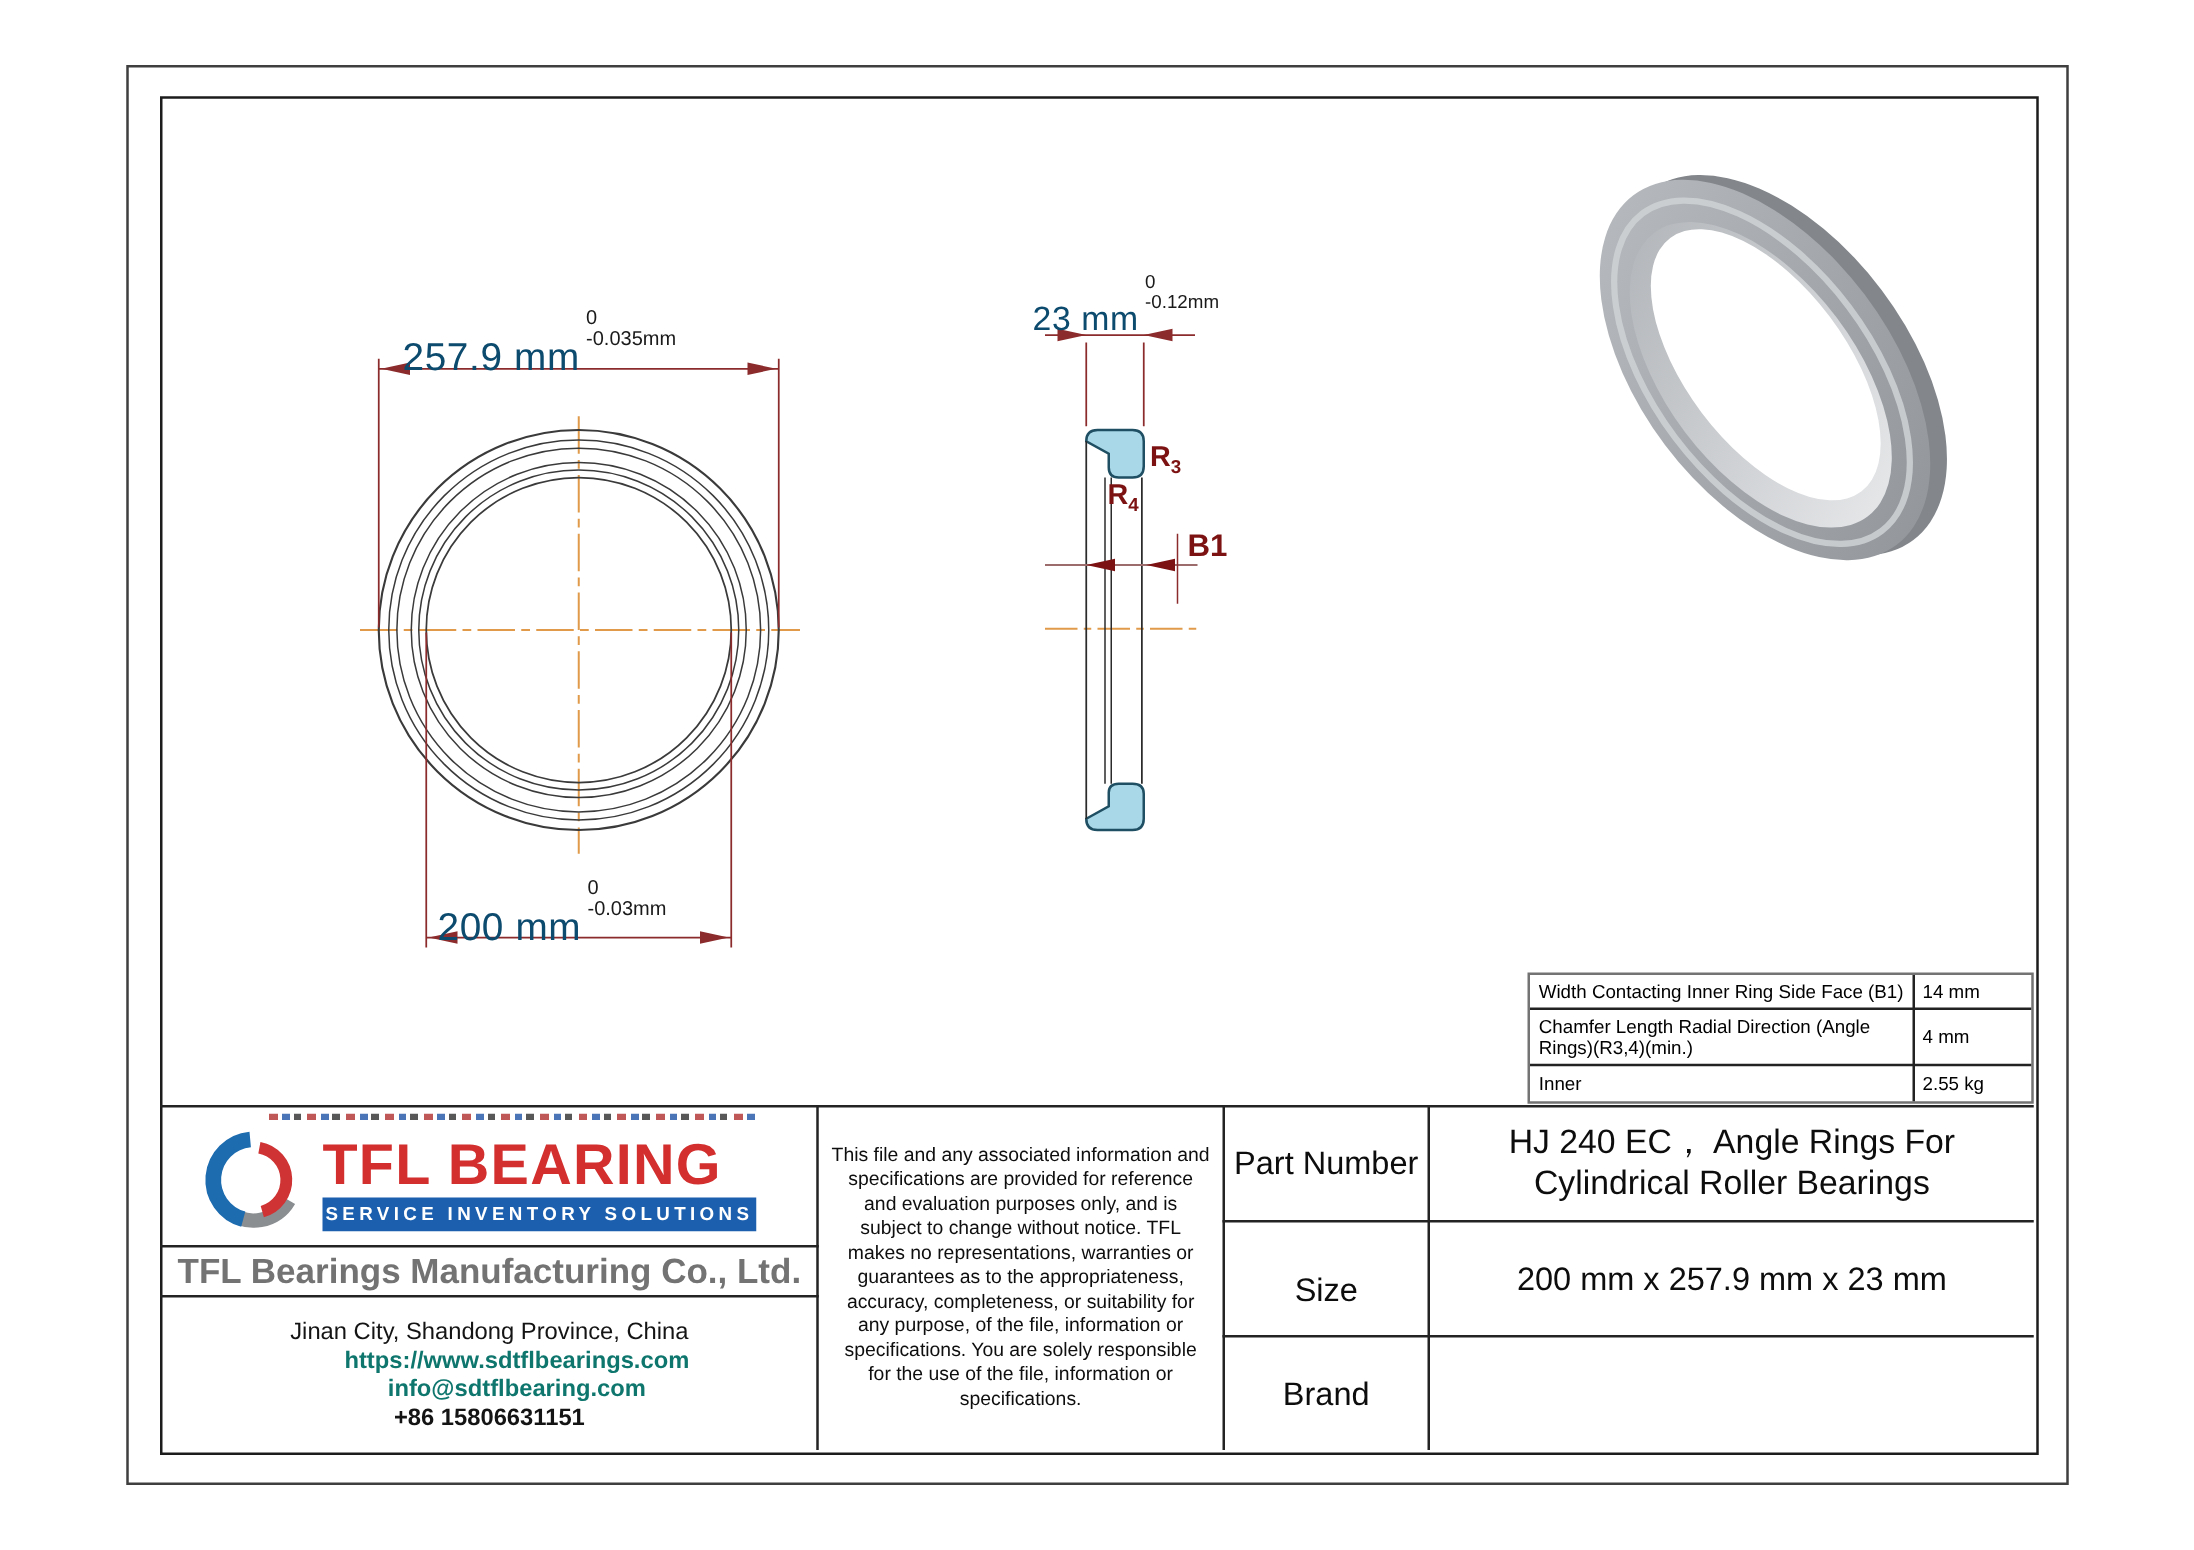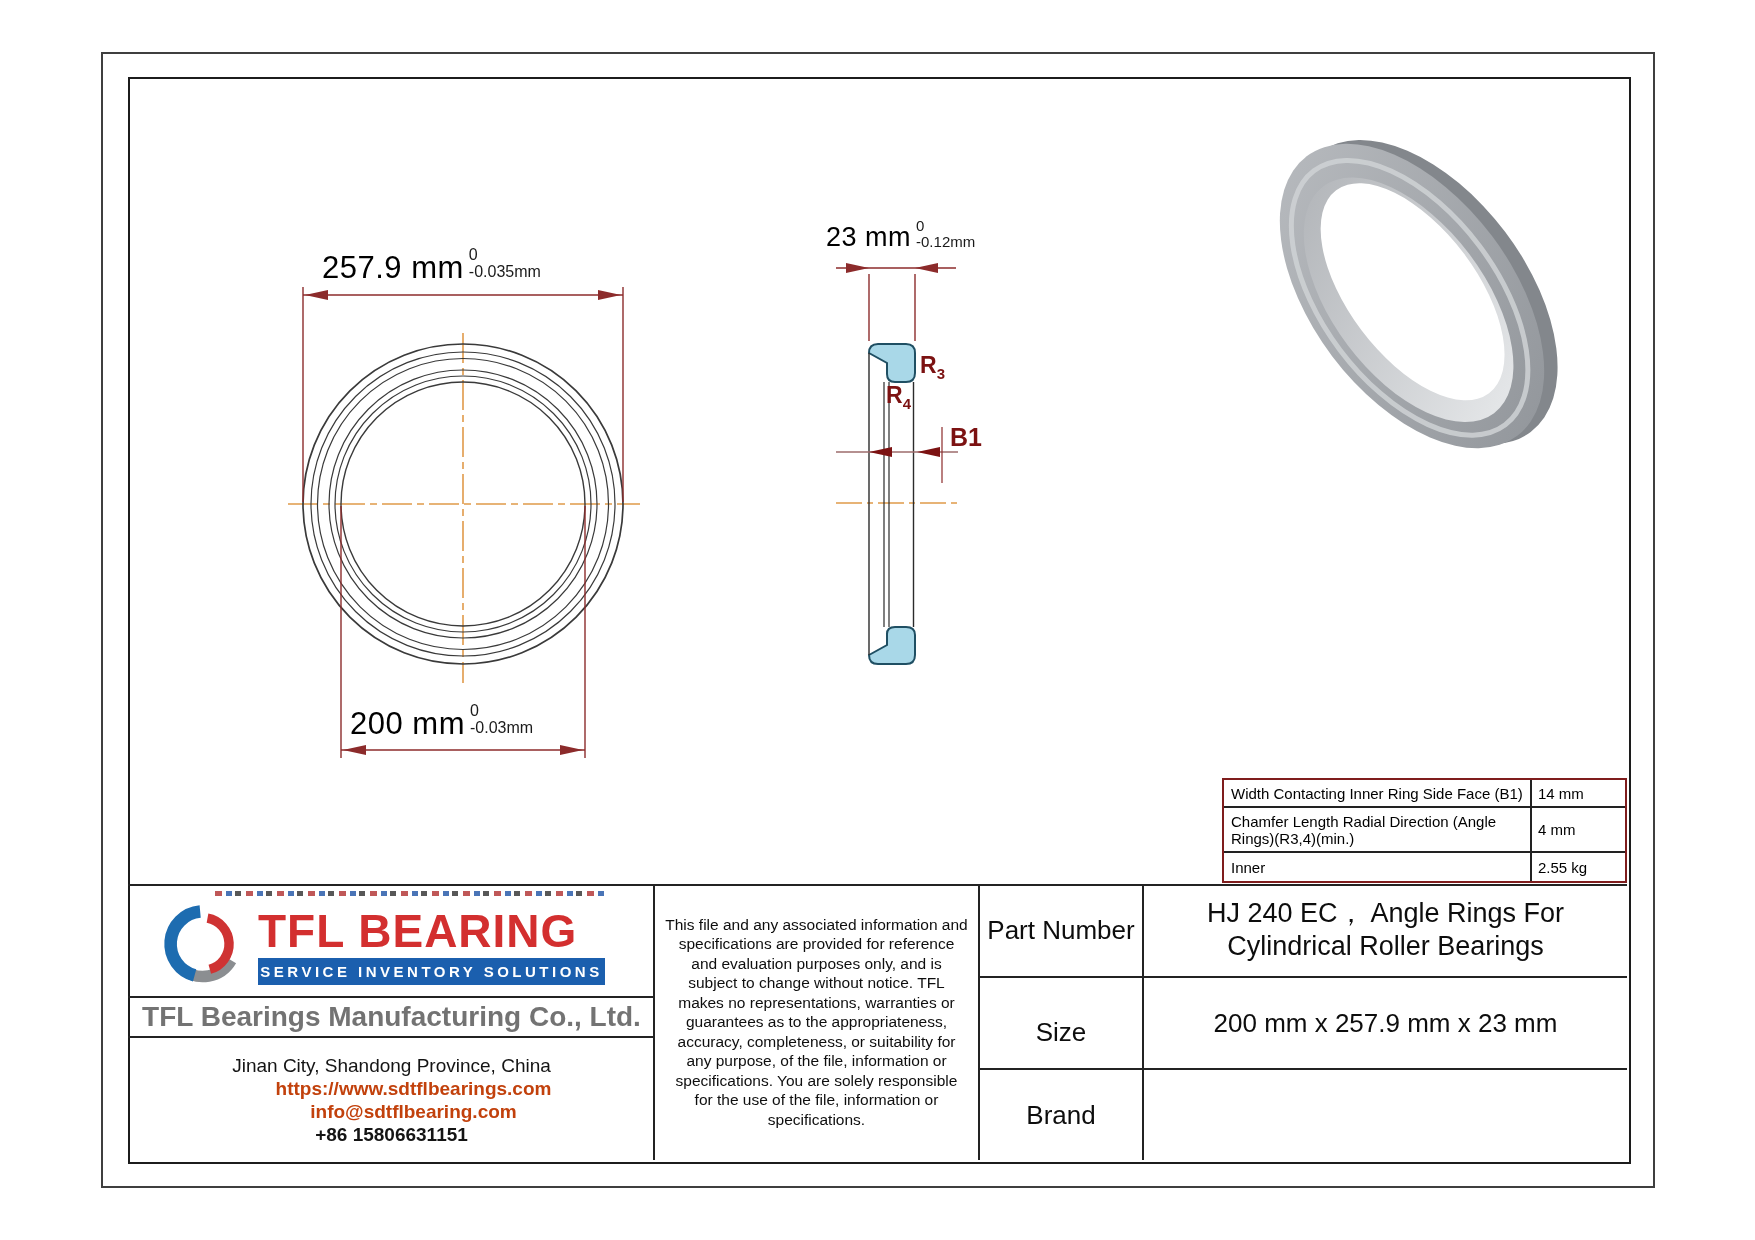--- a/index.html
+++ b/index.html
@@ -4,35 +4,35 @@
 <style>
   html,body{margin:0;padding:0;background:#ffffff;}
   .page{position:relative;width:1755px;height:1240px;background:#ffffff;overflow:hidden;
         font-family:"Liberation Sans", sans-serif;color:#111;}
   .abs{position:absolute;}
   
   .outer-frame{left:101px;top:52px;width:1550px;height:1132px;border:2px solid #3f3f3f;}
   .inner-frame{left:128px;top:77px;width:1499px;height:1083px;border:2px solid #1c1c1c;}
   
   .dimtext{display:flex;align-items:flex-start;white-space:nowrap;}
-  .dim-big{font-size:31px;color:#000000;margin-top:4px;letter-spacing:0.5px;}
+  .dim-big{font-size:31px;color:#0c4a6e;margin-top:22px;letter-spacing:0.5px;}
   .dim-tol{display:flex;flex-direction:column;align-items:flex-start;margin-left:5px;}
   .dim-tol span{font-size:16px;line-height:17px;color:#1a1a1a;}
   .feature-label{color:#7c1212;font-weight:700;font-size:23px;}
   .feature-label sub{font-size:15px;}
   
-  .spec-table{left:1222px;top:778px;width:405px;height:105px;border:2px solid #7f1d1d;box-sizing:border-box;}
+  .spec-table{left:1222px;top:778px;width:405px;height:105px;border:2px solid #737373;box-sizing:border-box;}
   .spec-sep-h{position:absolute;left:0;width:100%;height:2px;background:#222;}
   .spec-sep-v{position:absolute;top:0;width:2px;height:100%;background:#222;}
   .spec-cell{position:absolute;font-size:15px;line-height:17px;color:#000;display:flex;align-items:center;}
   
   .tb-border{background:#232323;}
   .tb-company{font-size:28px;font-weight:700;color:#737373;text-align:center;}
   .tb-addr{font-size:19px;color:#141414;text-align:center;line-height:23px;}
-  .tb-link{color:#c2410c;font-weight:700;text-decoration:none;display:block;line-height:23px;margin-left:44px;}
+  .tb-link{color:#0f766e;font-weight:700;text-decoration:none;display:block;line-height:23px;margin-left:44px;}
   .tb-phone{font-weight:700;}
   .tb-disclaimer{font-size:15.5px;line-height:19.5px;text-align:center;color:#0e0e0e;}
   .tb-label{font-size:26px;color:#0d0d0d;text-align:center;}
   .tb-value{color:#0d0d0d;text-align:center;}
   .logo-brand{color:#d32f2f;font-weight:700;font-size:46px;letter-spacing:1px;line-height:46px;white-space:nowrap;}
   .logo-bar{background:#1b5fae;color:#ffffff;font-weight:700;font-size:15px;letter-spacing:3.5px;
             display:flex;align-items:center;justify-content:center;white-space:nowrap;}
   .micro-strip{height:5px;opacity:.85;
     background:repeating-linear-gradient(90deg,#b43a3a 0 7px,transparent 7px 11px,#2a5caa 11px 17px,transparent 17px 20px,#3a3a3a 20px 26px,transparent 26px 31px);}
 </style>

